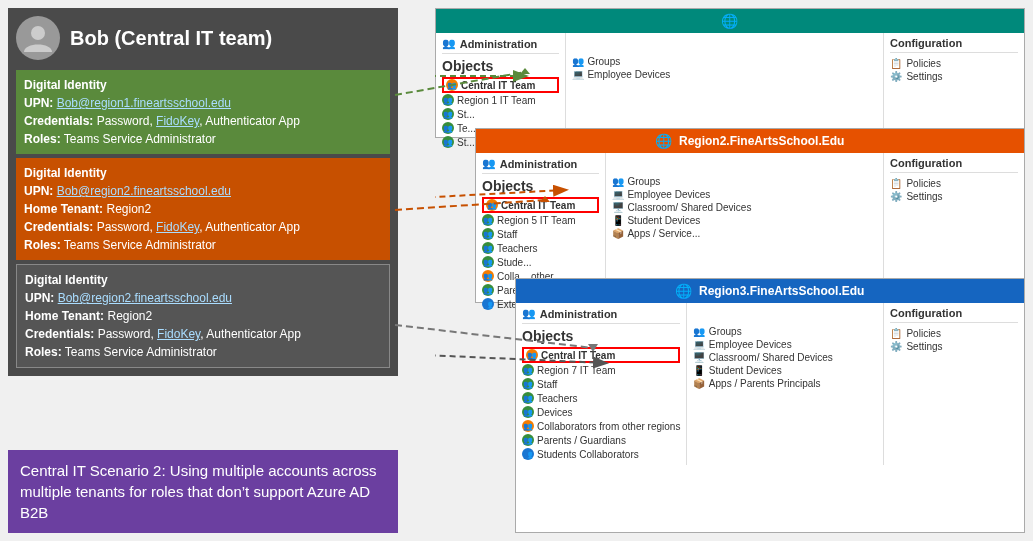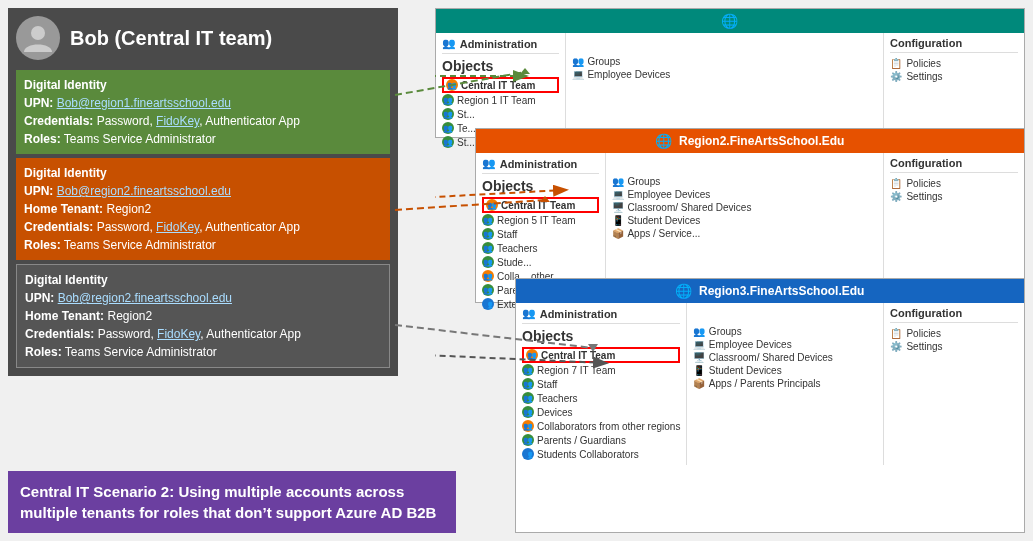--- a/index.html
+++ b/index.html
@@ -67,26 +67,26 @@
     .identity-block.dark { background: #555; color: white; border: 1px solid #888; }
 
     .identity-block .label { font-weight: bold; }
     .identity-block a { color: #adf; text-decoration: underline; }
 
     
     .scenario-box {
       position: absolute;
       left: 8px;
       bottom: 8px;
-      width: 448px;
+      width: 390px;
       background: #6b3fa0;
       padding: 10px 12px;
       color: white;
       font-size: 15px;
-      font-weight: bold;
+      font-weight: normal;
       line-height: 1.4;
     }
 
     
     .regions-area {
       position: absolute;
       left: 435px;
       top: 8px;
       right: 8px;
       bottom: 8px;

